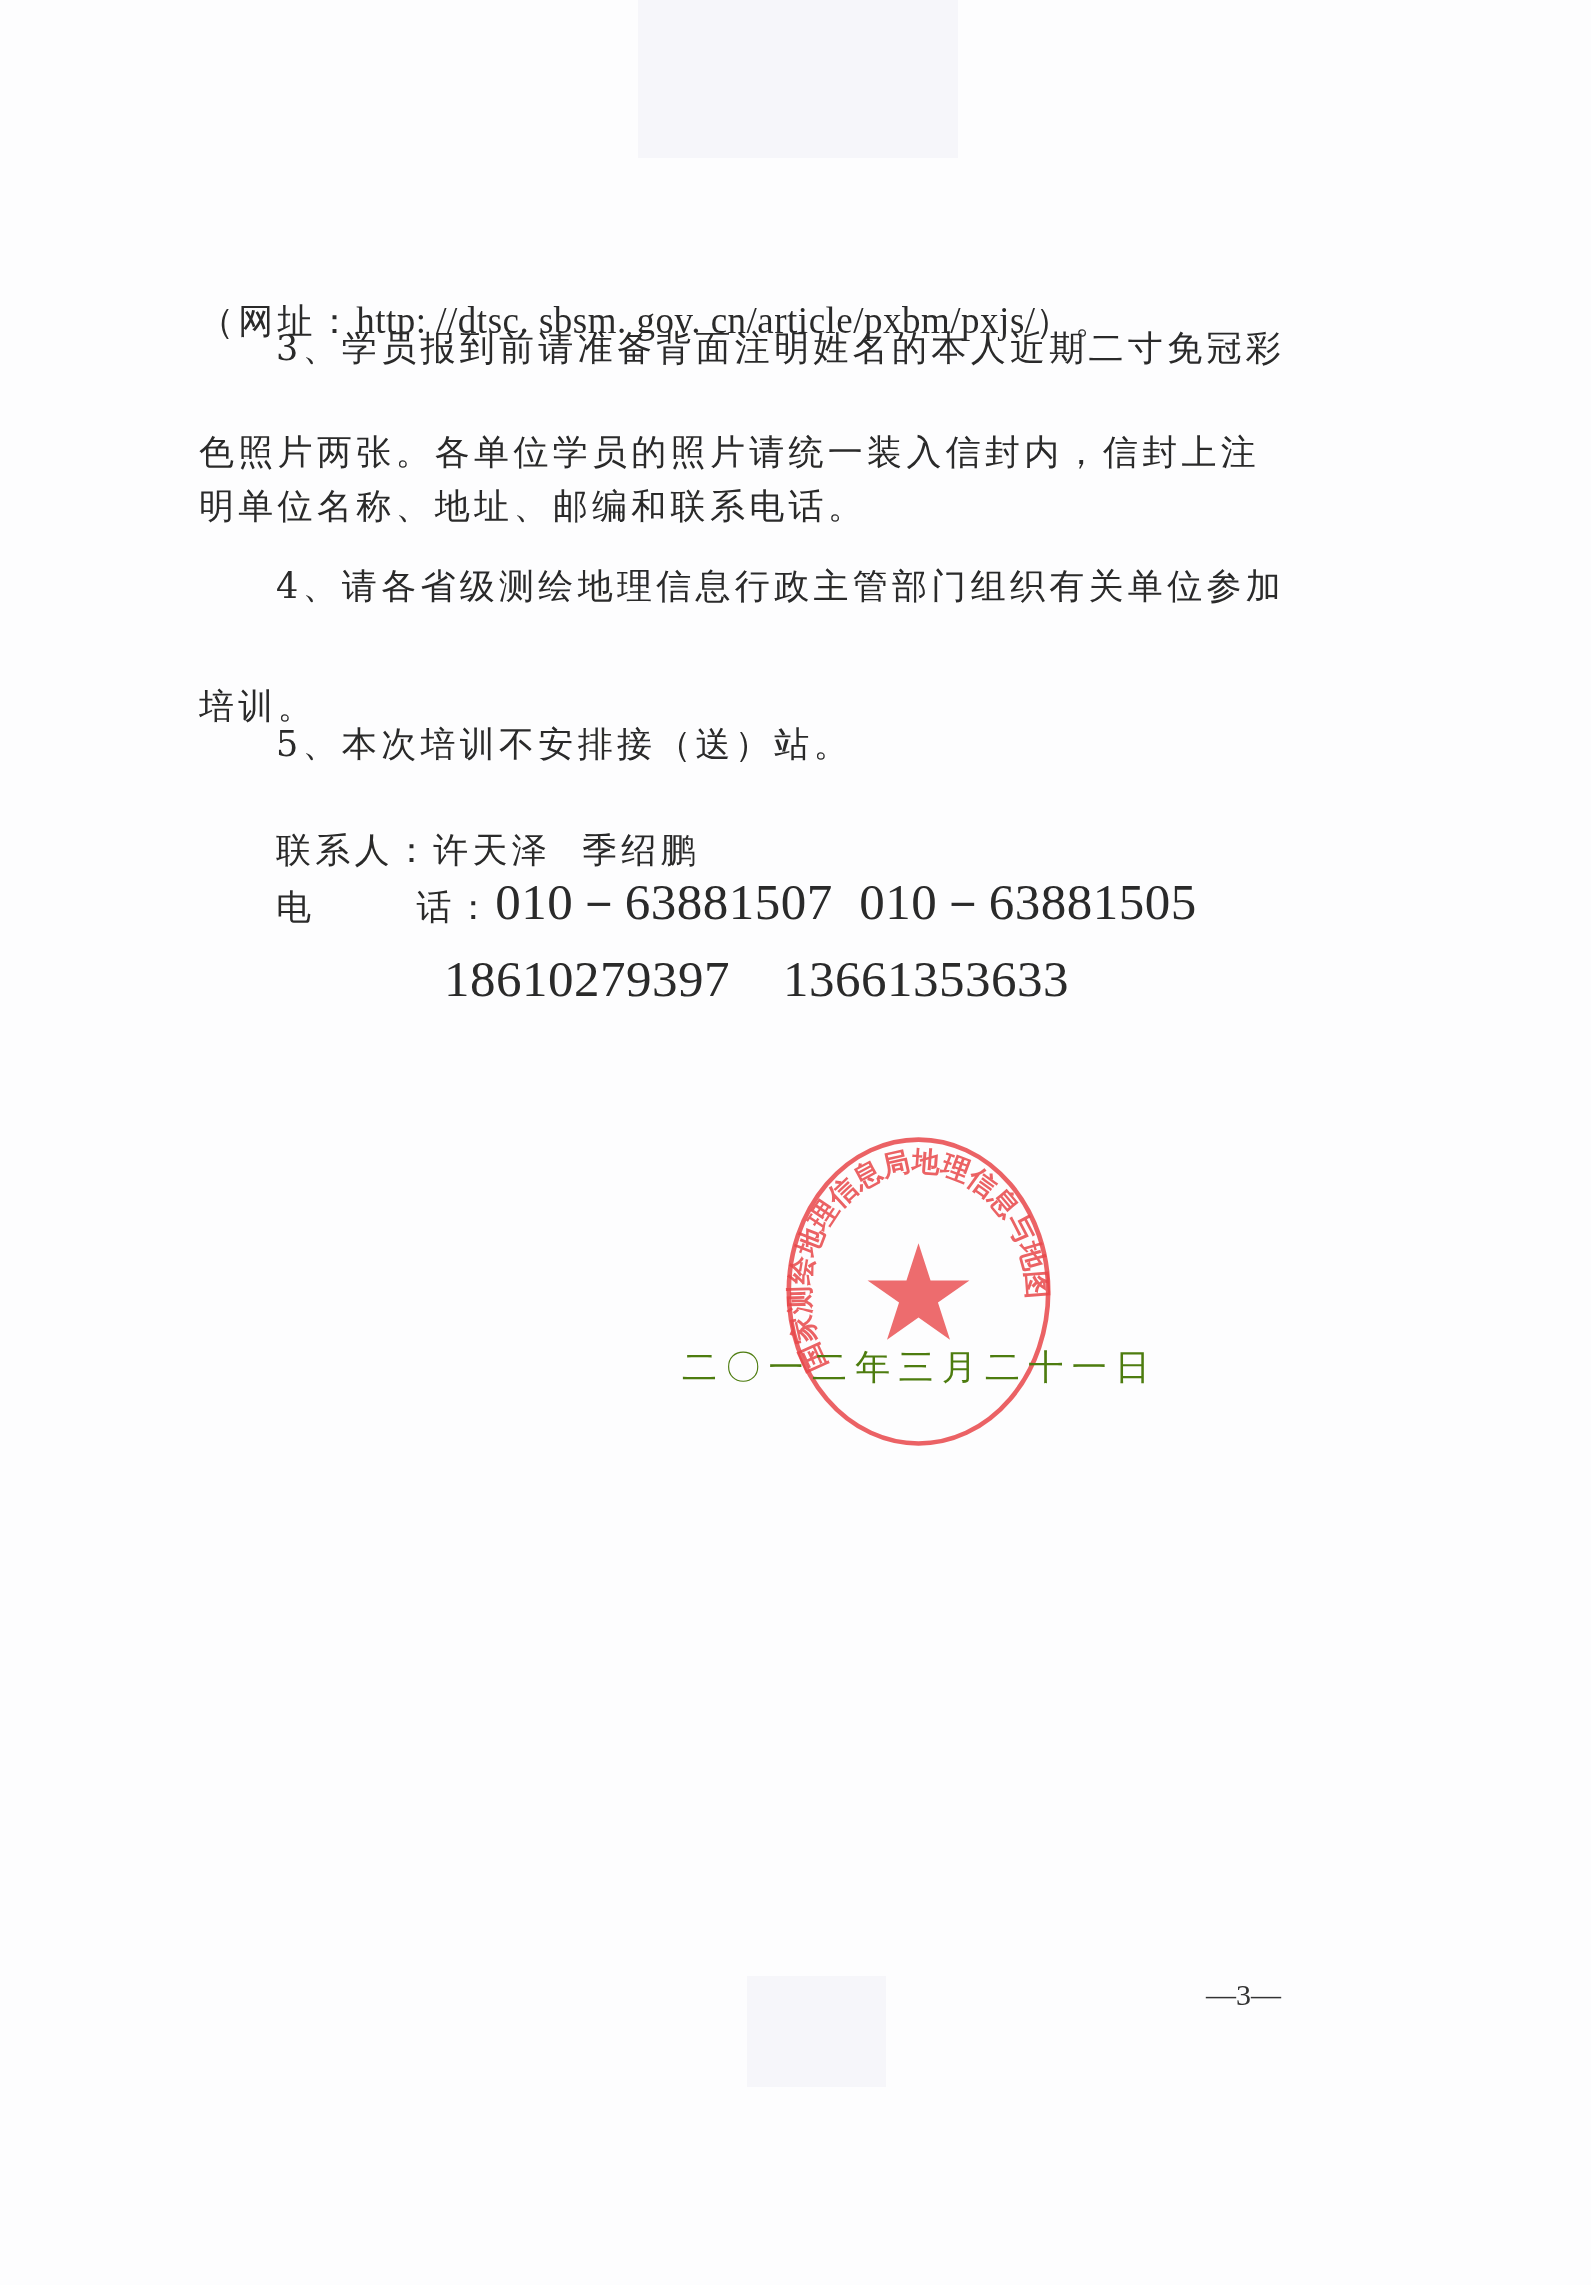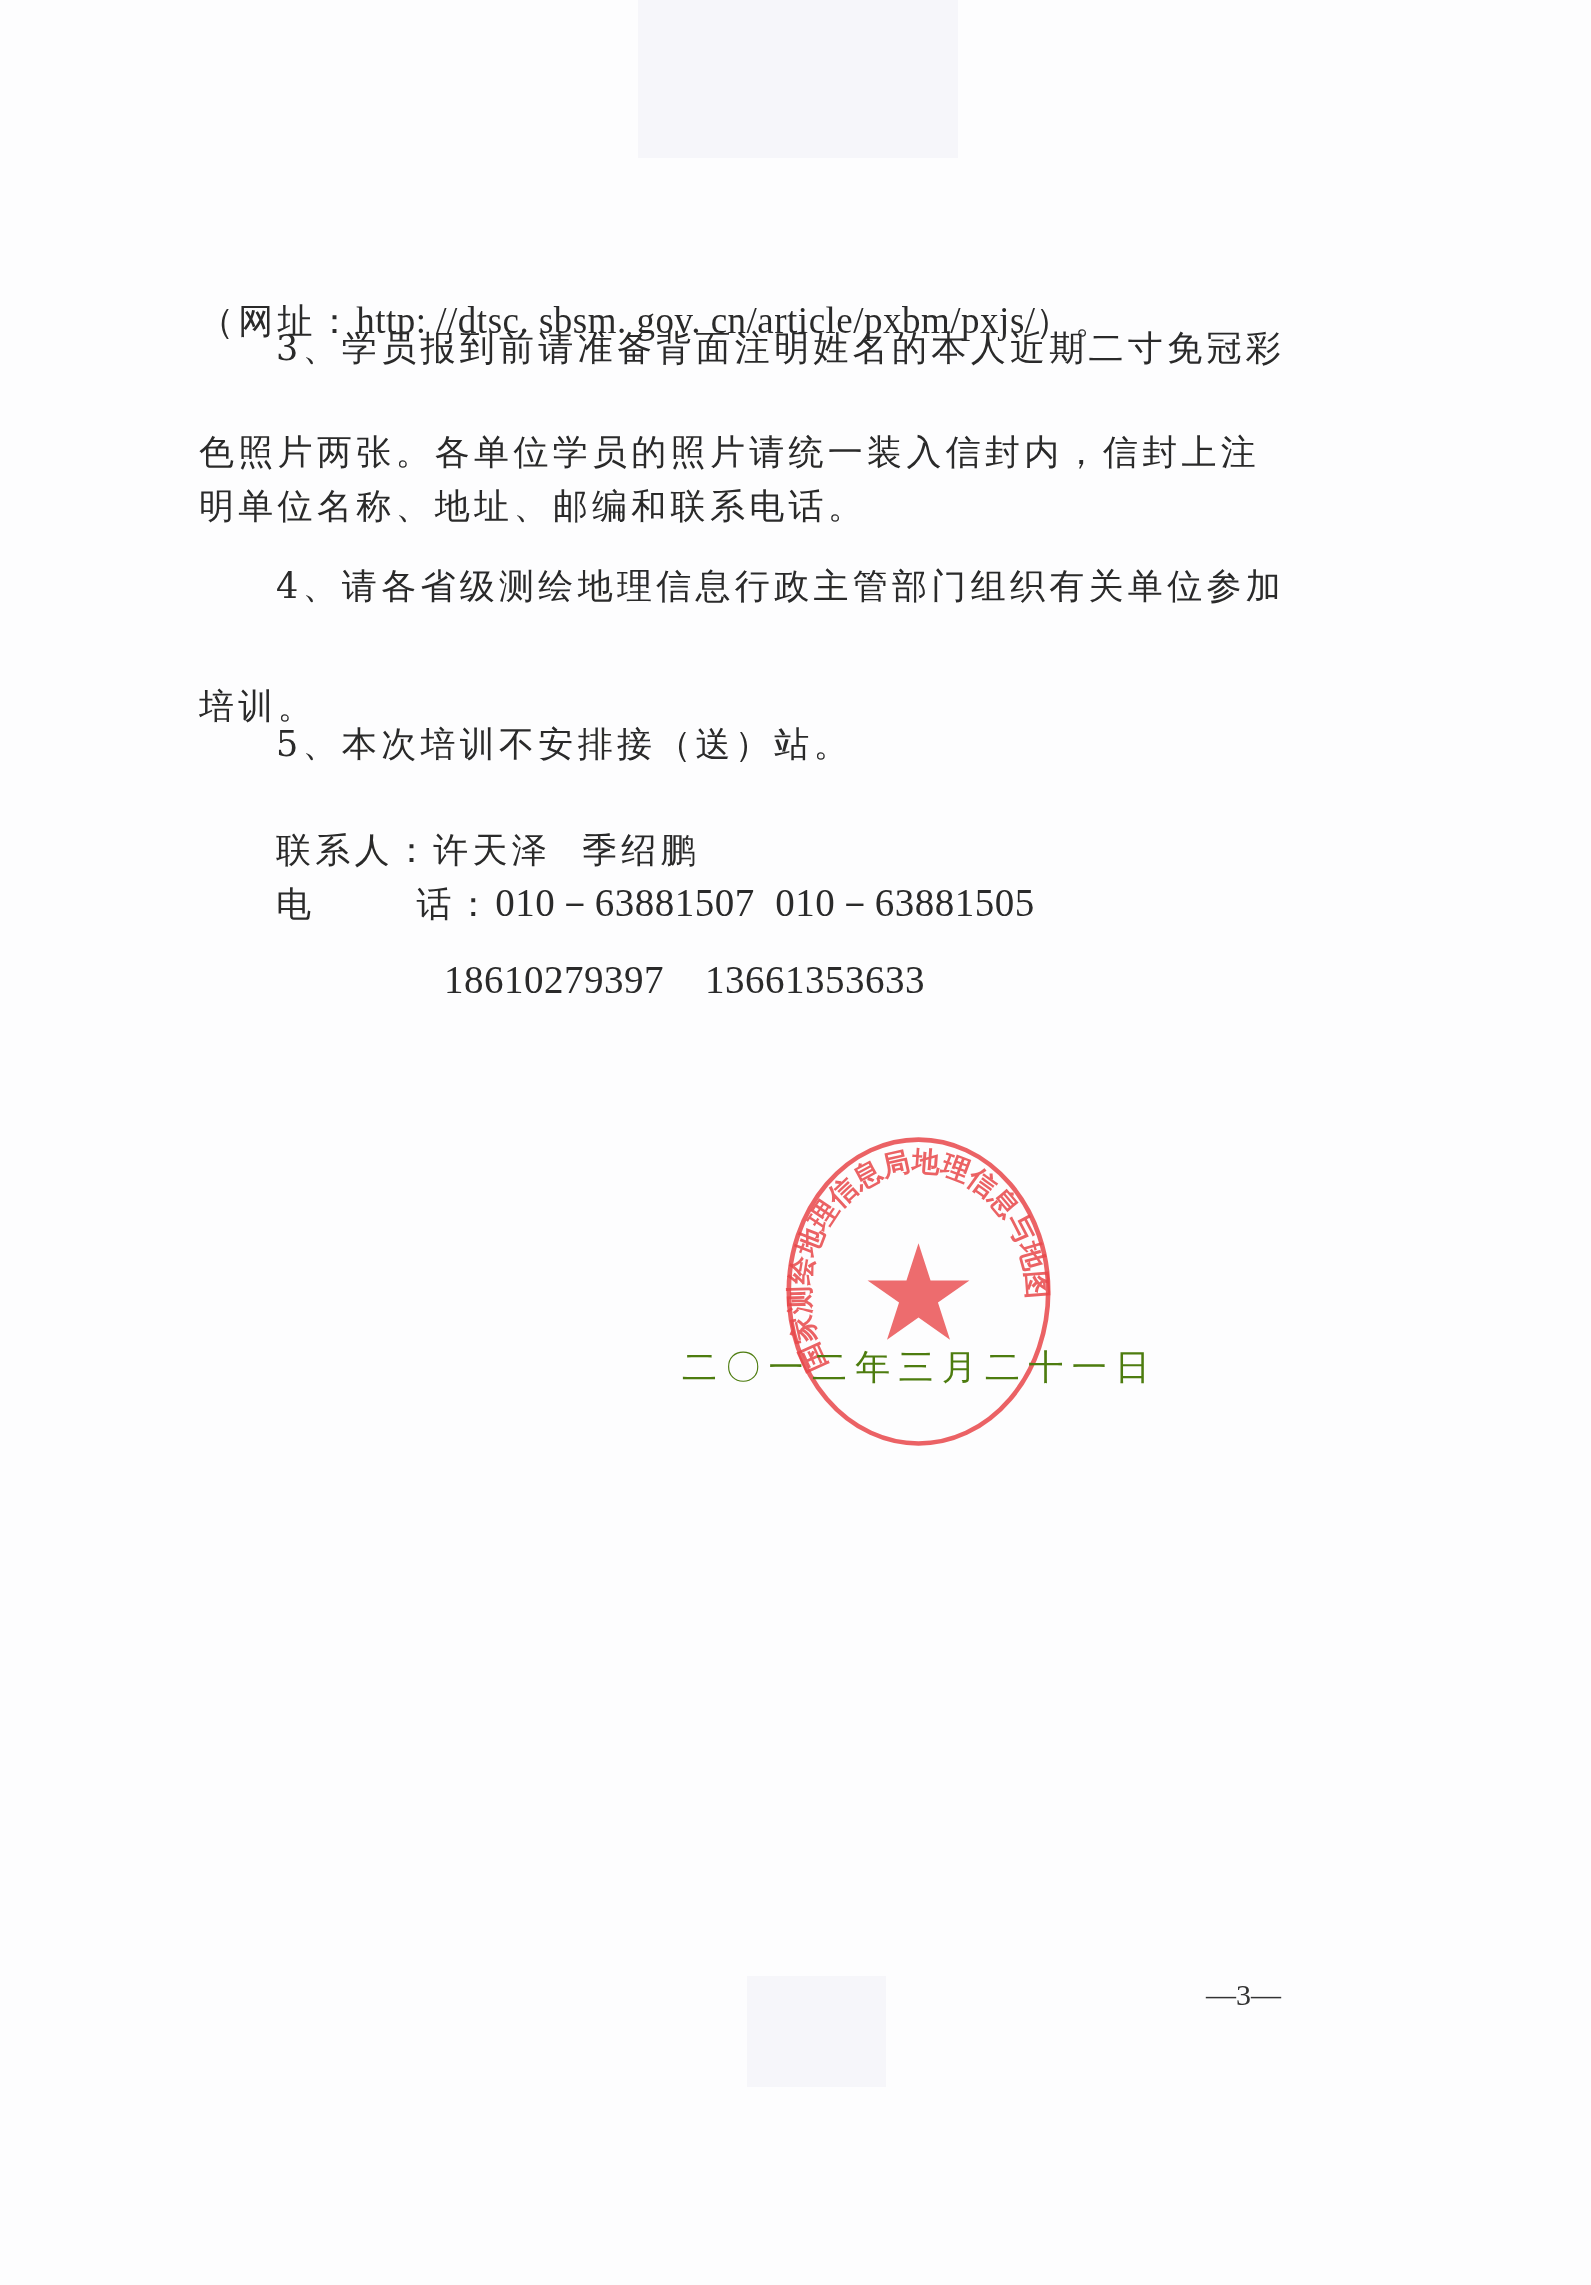--- a/index.html
+++ b/index.html
@@ -15,21 +15,21 @@
     position: absolute; background: #f6f6fa;
   }
   .line {
     position: absolute;
     font-size: 35px;
     line-height: 41px;
     white-space: nowrap;
     letter-spacing: 4.3px;
   }
   .latin { font-family: "Liberation Serif", serif; letter-spacing: 0.5px; font-size: 37px; }
-  .num { font-family: "Liberation Serif", serif; font-size: 39px; letter-spacing: 0.5px; }
+  .num { font-family: "Liberation Serif", serif; font-size: 51px; letter-spacing: 0.5px; }
   .seal {
     position: absolute;
     left: 784px; top: 1134px;
     width: 269px; height: 315px;
   }
   .date {
     position: absolute;
     left: 682px; top: 1347px;
     font-size: 35px; line-height: 41px;
     letter-spacing: 8.3px;

